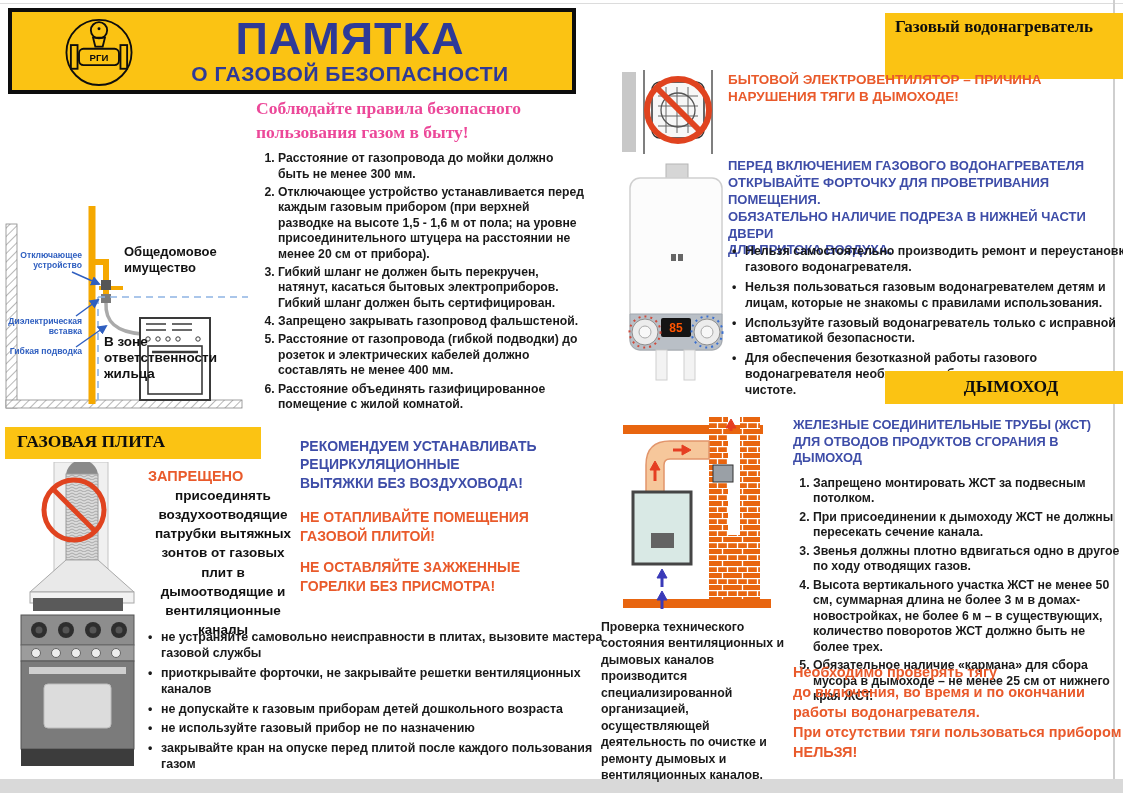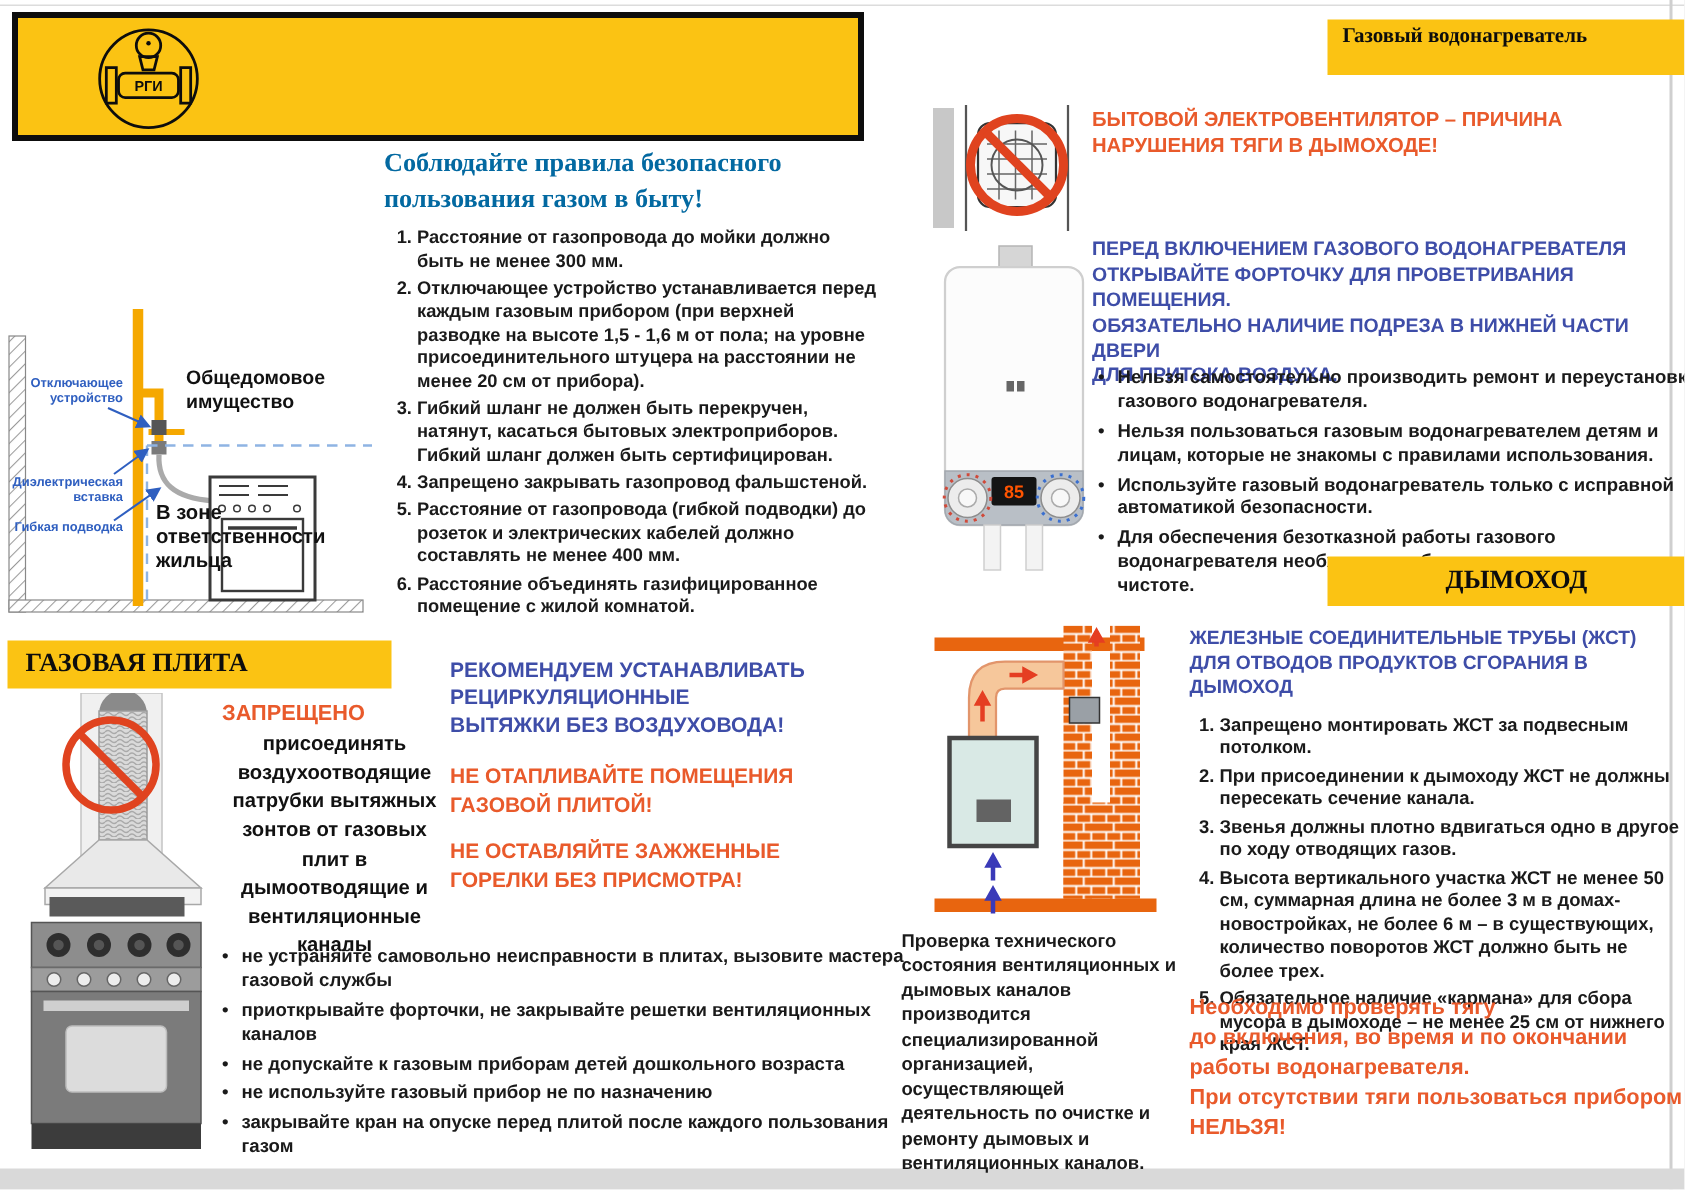--- a/index.html
+++ b/index.html
@@ -17,34 +17,34 @@
   .banner{left:8px;top:8px;width:568px;height:86px;background:#FBC313;border:4px solid #0d0d0d;
           box-sizing:border-box;display:flex;align-items:center;}
   .banner-logo{margin-left:48px;width:78px;height:74px;flex:0 0 auto;}
   .banner-text{flex:1;text-align:center;color:#2E3A97;padding-right:10px;}
   .banner-title{font-size:45px;font-weight:700;letter-spacing:1px;line-height:1.0;}
   .banner-subtitle{font-size:21px;font-weight:700;letter-spacing:0.5px;margin-top:1px;}
 
   
   .ybox{background:#FBC313;color:#0d0d0d;font-family:"Liberation Serif",serif;font-weight:700;
         box-sizing:border-box;}
-  .ybox-heater{left:885px;top:13px;width:238px;height:37px;font-size:14px;line-height:1.25;
+  .ybox-heater{left:885px;top:13px;width:238px;height:66px;font-size:17px;line-height:1.25;
         padding:3px 4px 0 57px;text-indent:-47px;}
   .ybox-chimney{left:885px;top:371px;width:238px;height:33px;font-size:17.5px;padding:5px 0 0 14px;text-align:center;}
   .ybox-stove{left:5px;top:427px;width:256px;height:32px;font-size:17.5px;padding:4px 0 0 12px;}
 
   
   .maint-note{left:62px;top:100px;width:195px;font-size:13.5px;font-weight:700;line-height:1.4;
               color:#2F3C9B;}
   .pipe-diagram{left:2px;top:206px;}
 
   
   .rules{left:256px;top:97px;width:330px;}
   .rules-title{font-family:"Liberation Serif",serif;font-weight:700;font-size:17.5px;
-               line-height:1.35;color:#0369a1;}
+               line-height:1.35;color:#ec4899;}
   .rules ol{margin:7px 0 0 0;padding-left:22px;font-size:12.2px;font-weight:600;line-height:1.26;
             color:#1a1a1a;}
   .rules li{margin-bottom:3px;}
 
   
   .fan-img{left:622px;top:70px;}
   .fan-text{left:728px;top:72px;width:392px;color:#E95A2B;}
   .fan-main{font-size:13.5px;font-weight:700;line-height:1.25;}
   .fan-sub{font-size:12.5px;font-weight:700;line-height:1.25;margin-top:5px;}
   .heater-img{left:618px;top:162px;}
@@ -97,20 +97,24 @@
     <svg class="banner-logo" viewBox="0 0 100 100">
       <circle cx="50" cy="52" r="44" fill="none" stroke="#0d0d0d" stroke-width="2.5"></circle>
       <circle cx="50" cy="22" r="11" fill="none" stroke="#0d0d0d" stroke-width="2.5"></circle>
       <circle cx="50" cy="20" r="2" fill="#0d0d0d"></circle>
       <path d="M42 32 L58 32 L55 44 L45 44 Z" fill="none" stroke="#0d0d0d" stroke-width="2.5"></path>
       <rect x="12" y="42" width="9" height="32" fill="none" stroke="#0d0d0d" stroke-width="2.5"></rect>
       <rect x="79" y="42" width="9" height="32" fill="none" stroke="#0d0d0d" stroke-width="2.5"></rect>
       <rect x="23" y="47" width="54" height="22" rx="6" fill="none" stroke="#0d0d0d" stroke-width="2.5"></rect>
       <text x="50" y="63" text-anchor="middle" font-size="13" font-weight="700" fill="#0d0d0d">РГИ</text>
     </svg>
+    <div class="banner-text">
+      <div class="banner-title">ПАМЯТКА</div>
+      <div class="banner-subtitle">О ГАЗОВОЙ БЕЗОПАСНОСТИ</div>
+    </div>
   </div>
 
 
   <svg class="abs pipe-diagram" width="250" height="210" viewBox="0 0 250 210">
     <defs>
       <pattern id="hatch" width="6" height="6" patternUnits="userSpaceOnUse" patternTransform="rotate(45)">
         <rect width="6" height="6" fill="#ffffff"></rect>
         <line x1="0" y1="0" x2="0" y2="6" stroke="#9a9a9a" stroke-width="1.4"></line>
       </pattern>
       <marker id="arrB" viewBox="0 0 10 10" refX="8" refY="5" markerWidth="7" markerHeight="7" orient="auto">

